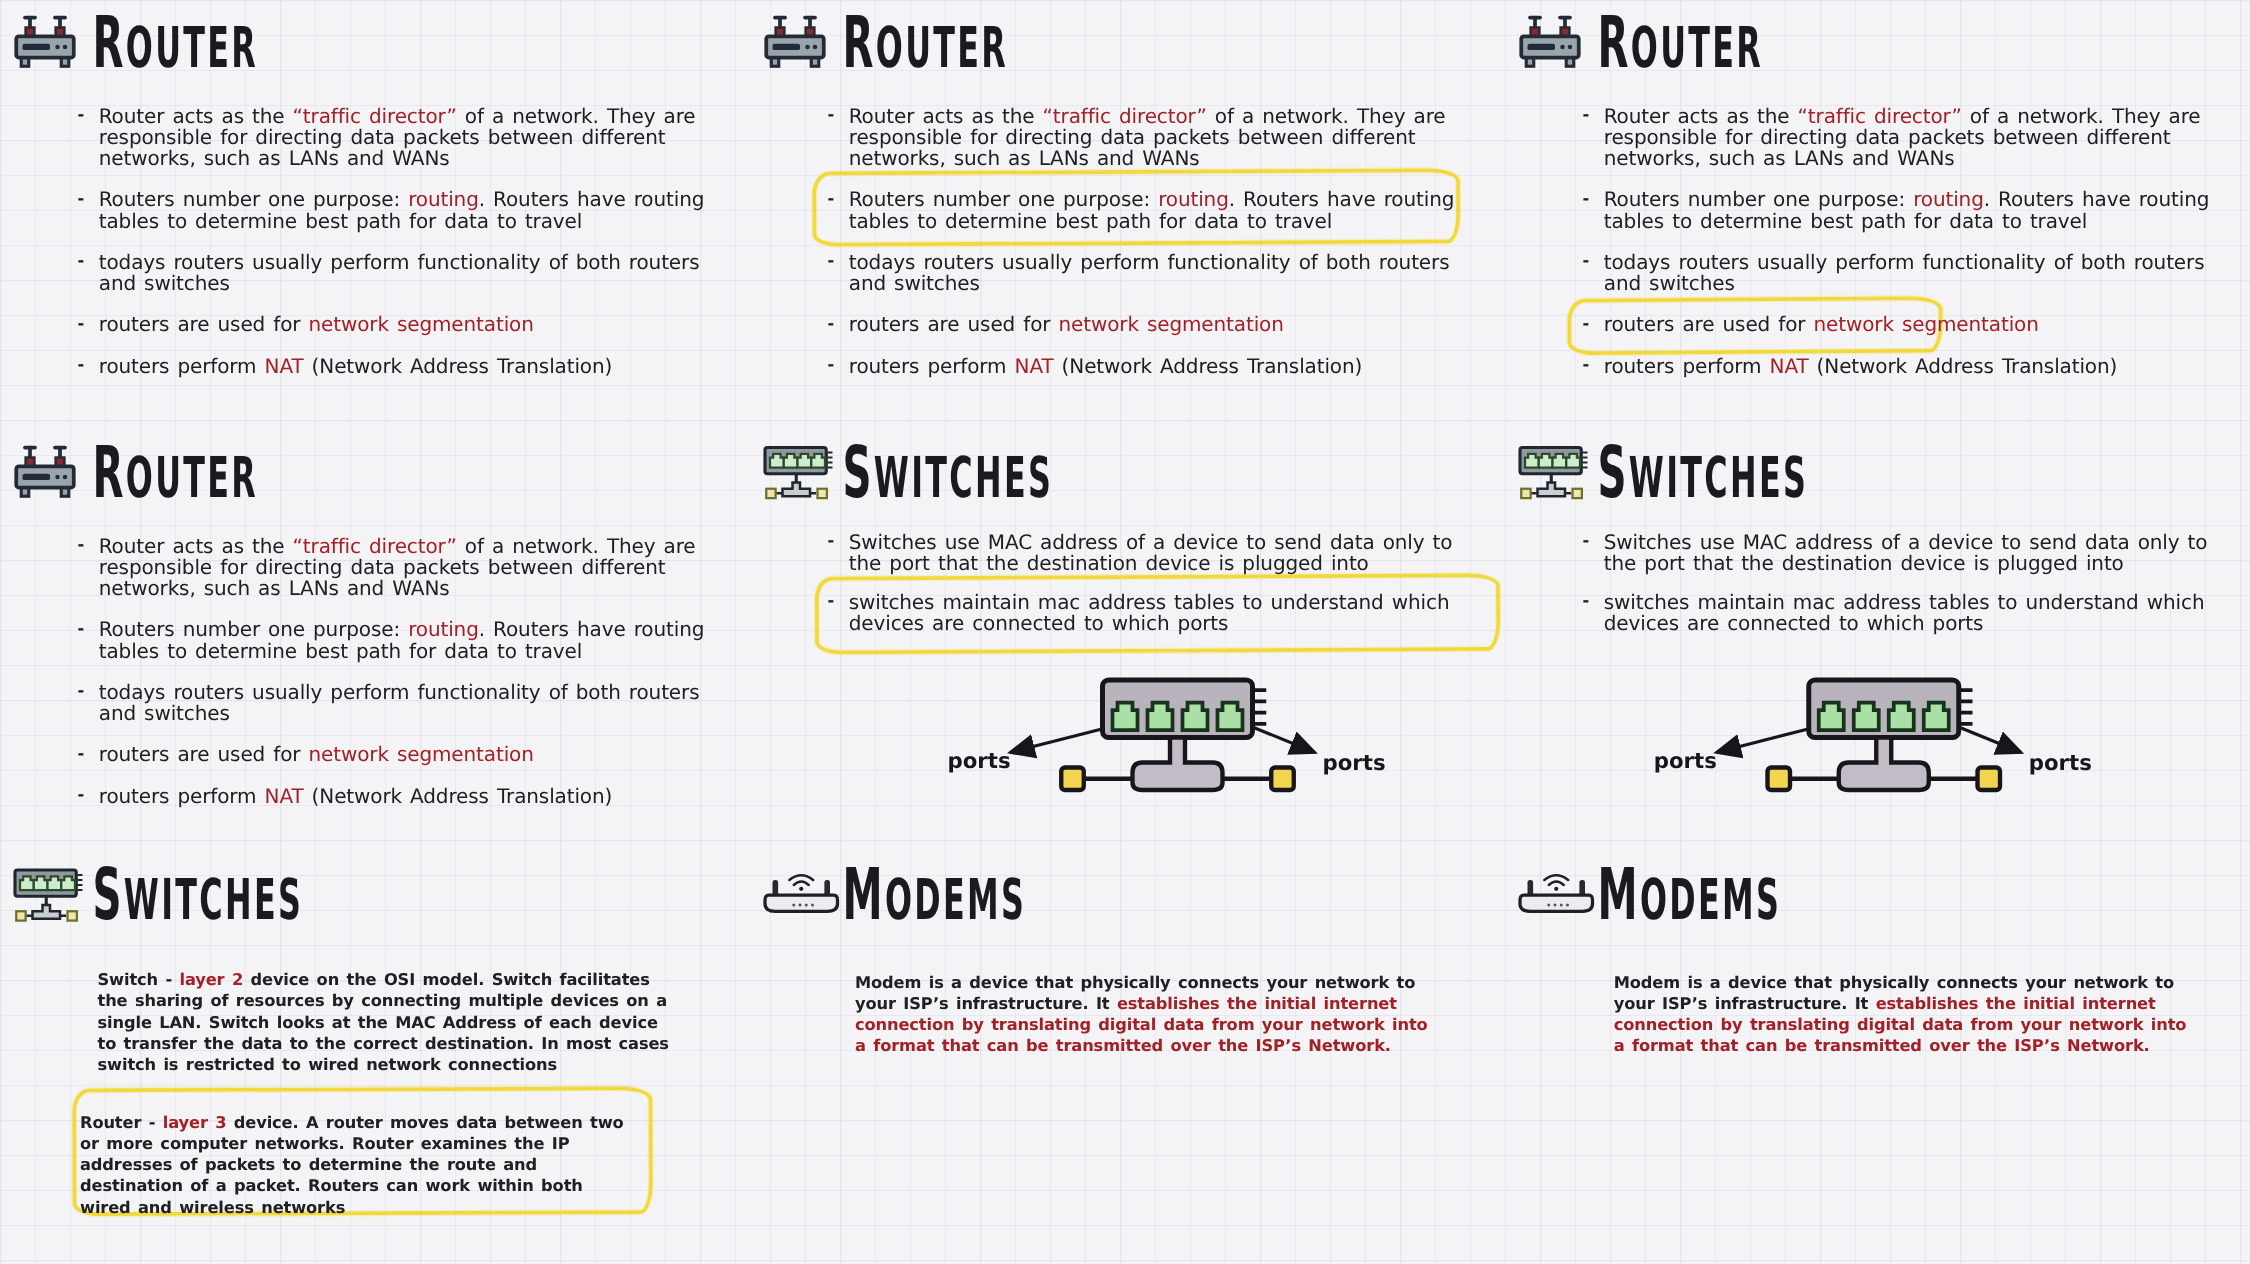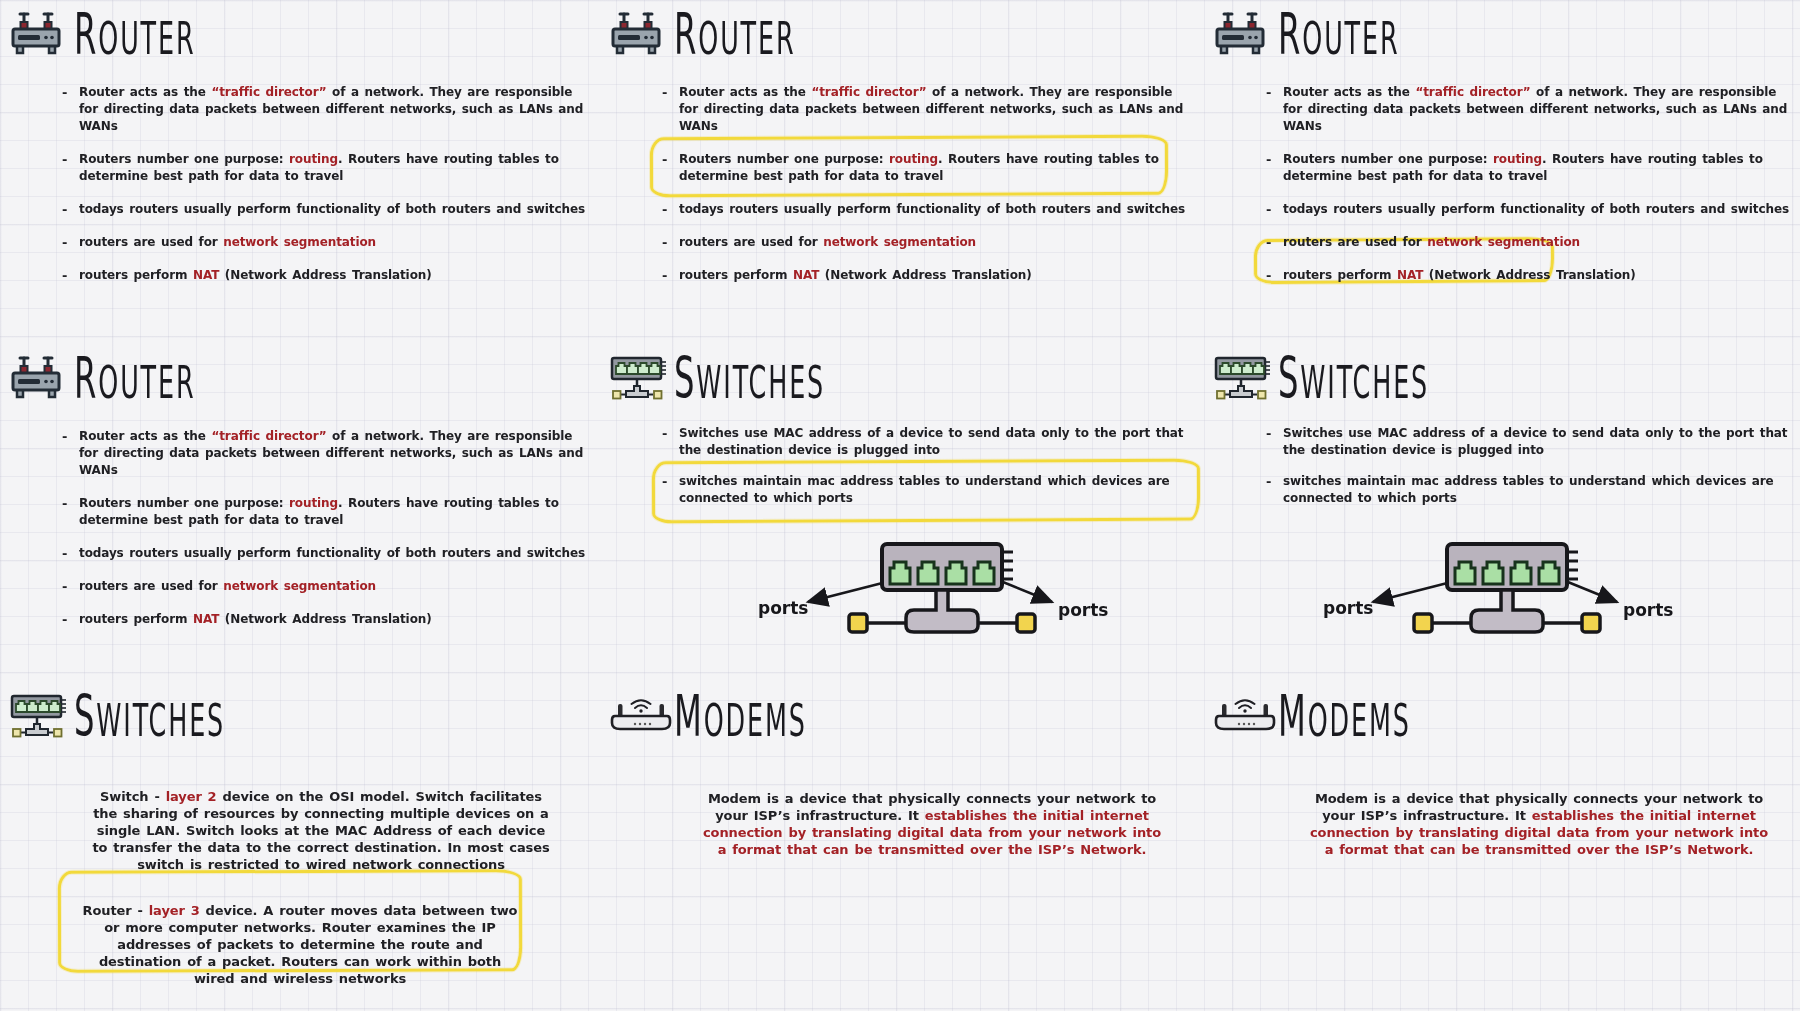--- a/index.html
+++ b/index.html
@@ -16,32 +16,32 @@
     content:"";position:absolute;inset:0;pointer-events:none;
     background-image:
       linear-gradient(to right, rgba(185,185,205,.20) 1px, transparent 1px),
       linear-gradient(to bottom, rgba(185,185,205,.20) 1px, transparent 1px),
       linear-gradient(to right, rgba(200,200,218,.10) 2px, transparent 2px),
       linear-gradient(to bottom, rgba(200,200,218,.10) 2px, transparent 2px);
     background-size:28px 28px,28px 28px,112px 112px,112px 112px;
   }
   .cell{position:absolute;}
   .icon{position:absolute;left:2px;top:2px;display:block;}
-  .hd{position:absolute;left:66px;top:-2px;margin:0;white-space:nowrap;font-weight:400;}
+  .hd{position:absolute;left:66px;top:-2px;margin:0;white-space:nowrap;font-weight:700;}
   .hd .hd-t{
     display:block;font-size:41px;line-height:52px;letter-spacing:3px;color:#1a1a1f;
     text-transform:uppercase;transform:scale(.62,1.1);transform-origin:left top;
     font-family:"DejaVu Sans",sans-serif;
   }
   .hd .hd-t::first-letter{font-size:52px;}
   .bullets{position:absolute;left:54px;top:76px;display:flex;flex-direction:column;gap:16px;}
   .b{display:flex;align-items:flex-start;}
   .dash{flex:none;width:17px;font-weight:700;font-size:13px;line-height:17px;}
-  .bt{display:block;width:508px;font-weight:700;font-size:12px;line-height:17px;letter-spacing:-.1px;word-spacing:1.5px;}
-  .para{position:absolute;margin:16px;font-weight:700;font-size:13px;line-height:17px;letter-spacing:-.1px;word-spacing:1.5px;text-align:center;}
+  .bt{display:block;width:508px;font-weight:400;font-size:16px;line-height:17px;letter-spacing:-.1px;word-spacing:1.5px;}
+  .para{position:absolute;margin:4px;font-weight:700;font-size:13px;line-height:17px;letter-spacing:-.1px;word-spacing:1.5px;}
   .rd{color:var(--accent);}
   .hl{
     position:absolute;border:3px solid var(--hl);
     border-radius:14px 26px 10px 20px / 18px 10px 24px 10px;
     box-shadow:0 0 0 1px rgba(242,217,59,.25), inset 0 0 0 1px rgba(242,217,59,.2);
     pointer-events:none;
   }
   .diag{position:absolute;}
   .diag text{font-family:"DejaVu Sans",sans-serif;font-weight:700;font-size:17px;fill:#17171b;}
 </style>

